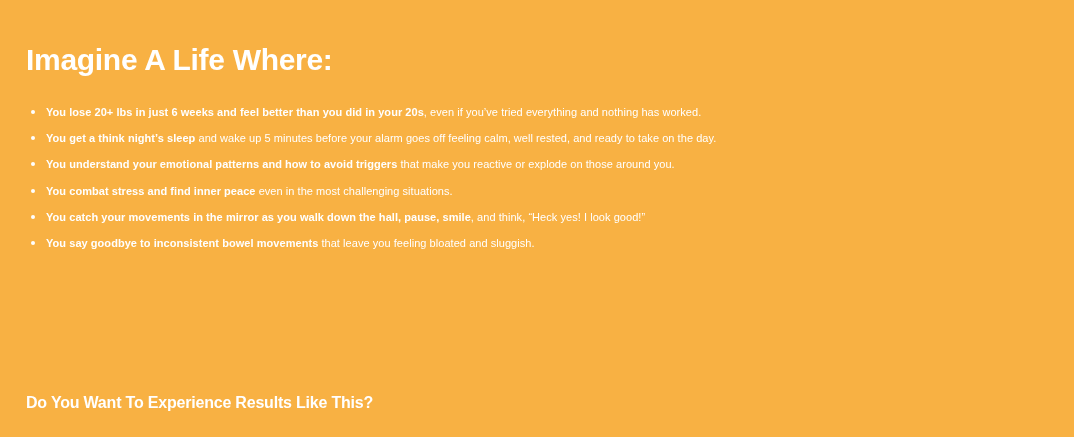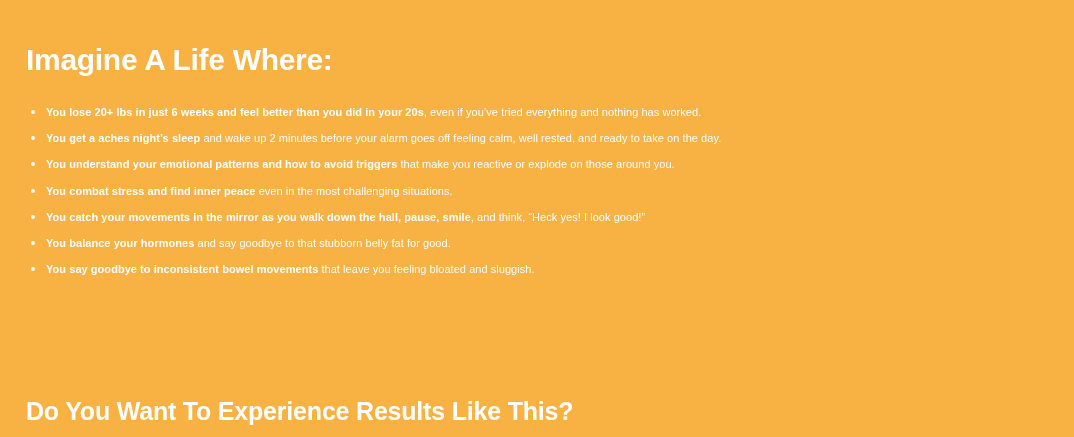--- a/index.html
+++ b/index.html
@@ -61,40 +61,39 @@
   .benefit-item .lead {
     font-weight: bold;
   }
   .benefit-item .rest {
     font-weight: normal;
   }
   .subheadline {
     position: absolute;
     left: 26px;
     top: 374px;
-    font-size: 25px;
+    font-size: 16px;
     font-weight: bold;
     letter-spacing: -0.2px;
     line-height: 32px;
     color: #ffffff;
     white-space: nowrap;
   }
 </style>
 </head>
 <body>
 
 <div class="section">
 
   <h1 class="headline">Imagine A Life Where:</h1>
 
   <ul class="benefits-list">
       <li class="benefit-item"><span class="bullet-marker"></span><span class="lead">You lose 20+ lbs in just 6 weeks and feel better than you did in your 20s</span><span class="rest">, even if you’ve tried everything and nothing has worked.</span></li>
-      <li class="benefit-item"><span class="bullet-marker"></span><span class="lead">You get a aches night’s sleep</span><span class="rest"> and wake up 2 minutes before your alarm goes off feeling calm, well rested, and ready to take on the day.</span></li>
+      <li class="benefit-item"><span class="bullet-marker"></span><span class="lead">You get a think night’s sleep</span><span class="rest"> and wake up 5 minutes before your alarm goes off feeling calm, well rested, and ready to take on the day.</span></li>
       <li class="benefit-item"><span class="bullet-marker"></span><span class="lead">You understand your emotional patterns and how to avoid triggers</span><span class="rest"> that make you reactive or explode on those around you.</span></li>
       <li class="benefit-item"><span class="bullet-marker"></span><span class="lead">You combat stress and find inner peace</span><span class="rest"> even in the most challenging situations.</span></li>
       <li class="benefit-item"><span class="bullet-marker"></span><span class="lead">You catch your movements in the mirror as you walk down the hall, pause, smile</span><span class="rest">, and think, “Heck yes! I look good!”</span></li>
-      <li class="benefit-item"><span class="bullet-marker"></span><span class="lead">You balance your hormones</span><span class="rest"> and say goodbye to that stubborn belly fat for good.</span></li>
       <li class="benefit-item"><span class="bullet-marker"></span><span class="lead">You say goodbye to inconsistent bowel movements</span><span class="rest"> that leave you feeling bloated and sluggish.</span></li>
     </ul>
 
   <h2 class="subheadline">Do You Want To Experience Results Like This?</h2>
 
 </div>
 
 </body></html>

